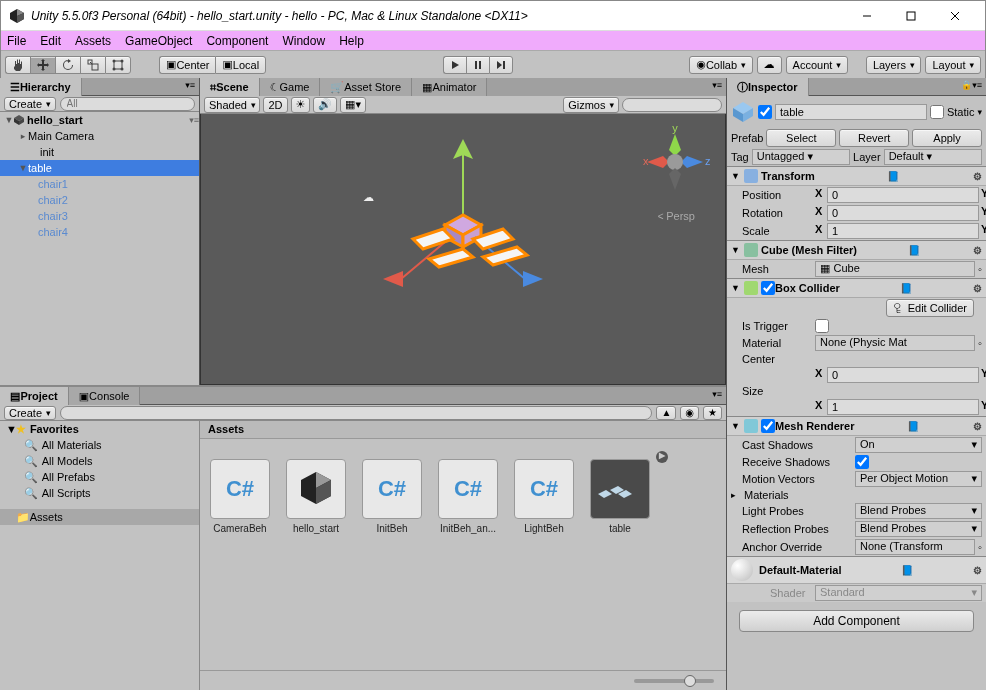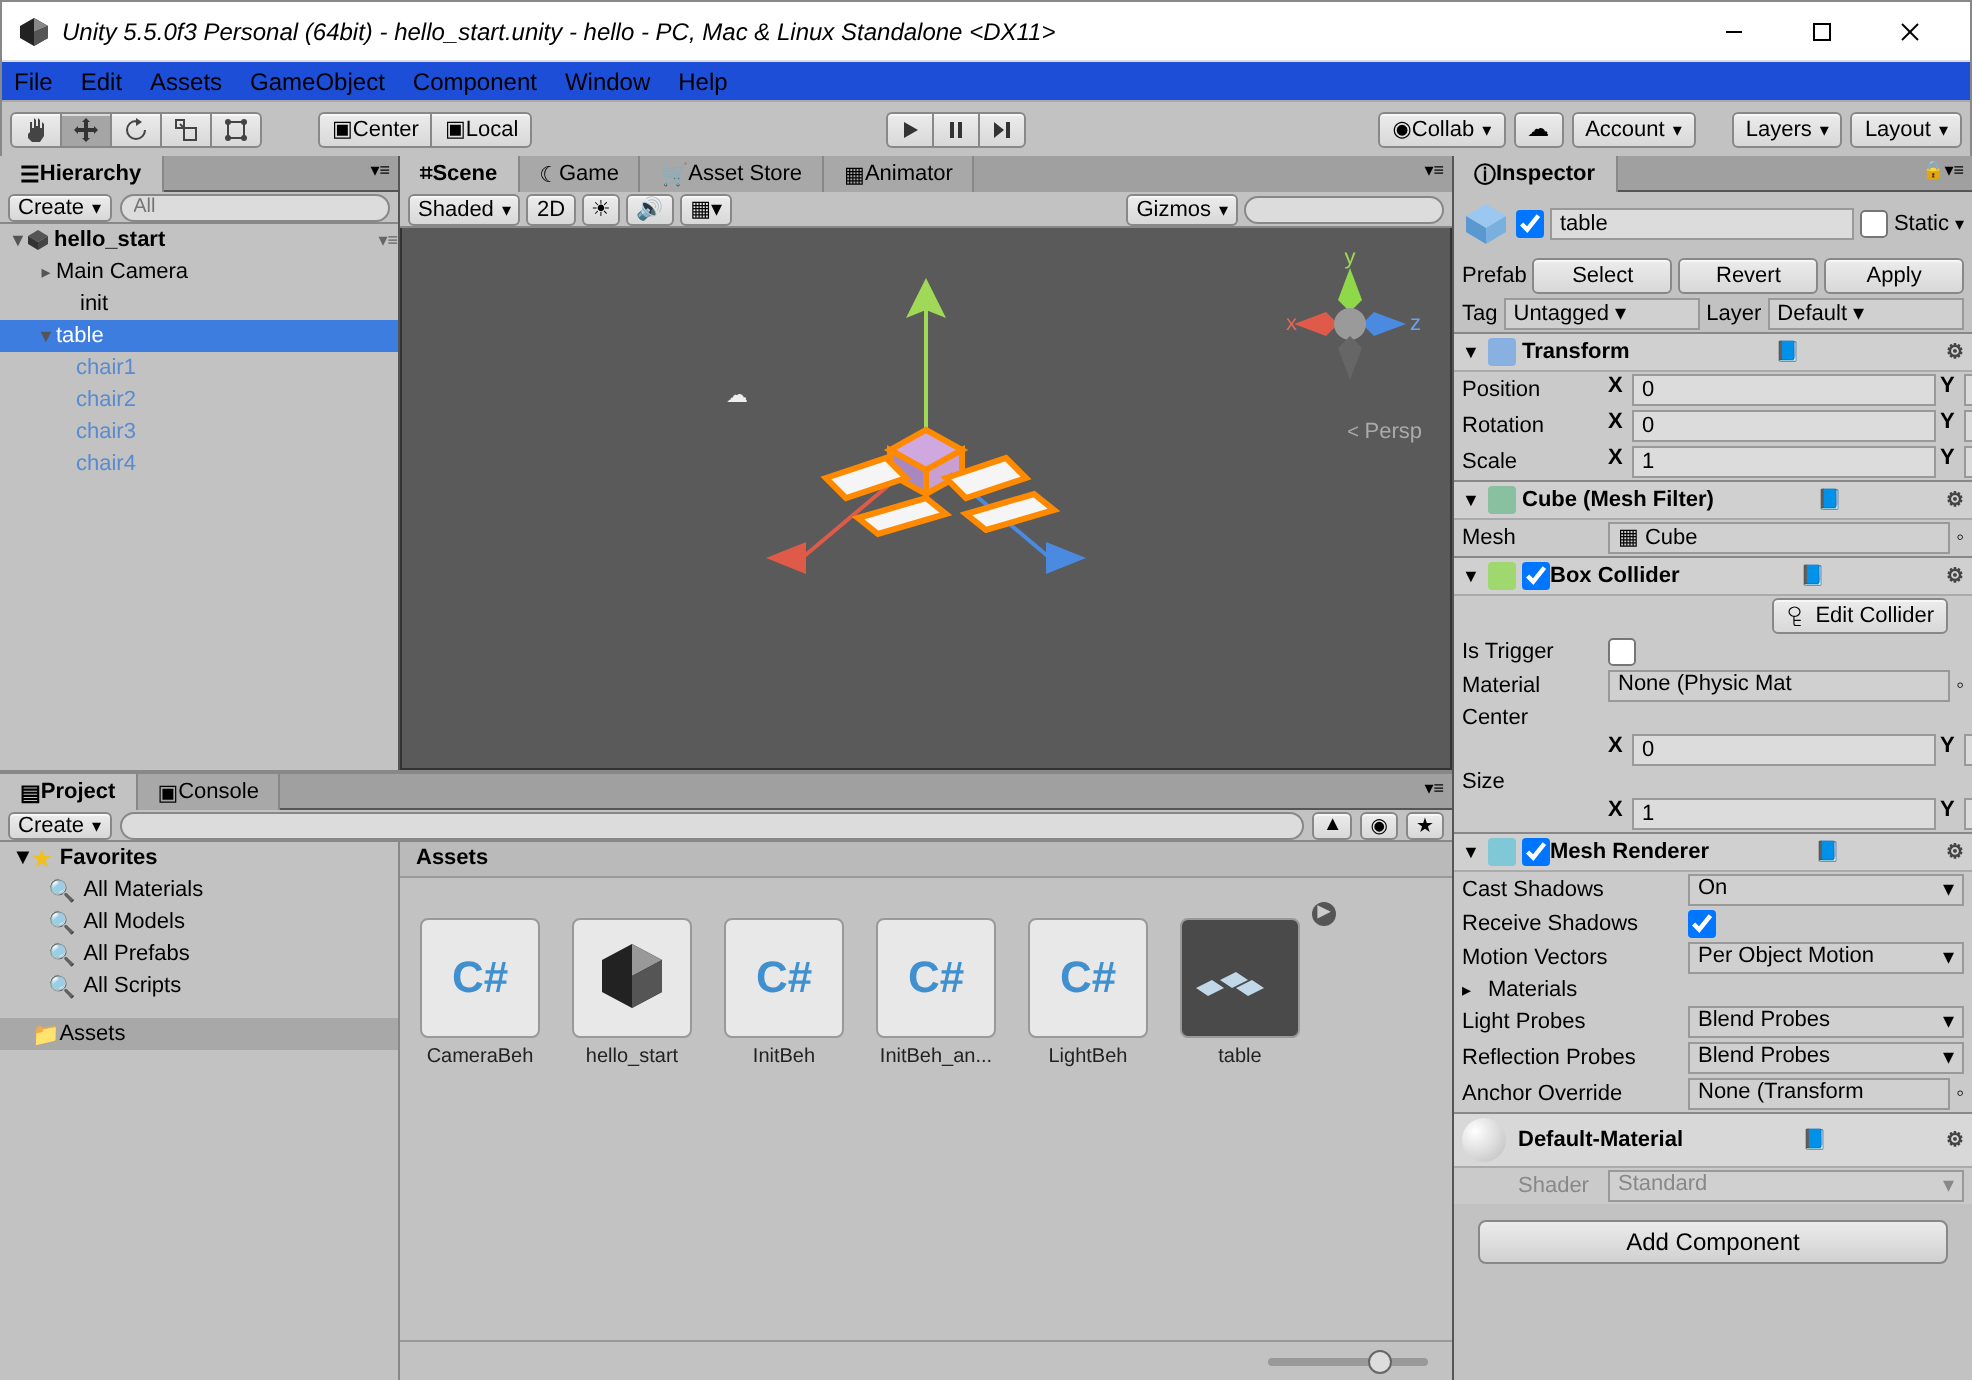--- a/index.html
+++ b/index.html
@@ -1,21 +1,21 @@
 <!DOCTYPE html>
 <html><head>
 <meta charset="utf-8">
 <style>
 * { box-sizing: border-box; margin: 0; padding: 0; font-family: "Segoe UI", Arial, sans-serif; font-size: 11px; }
 body { width: 986px; height: 690px; background: #c2c2c2; overflow: hidden; display: flex; flex-direction: column; border: 1px solid #888; }
 .titlebar { height: 30px; background: #fff; display: flex; align-items: center; padding: 0 8px; border-bottom: 1px solid #ddd; font-style: italic; }
 .titlebar .appicon { width: 16px; height: 16px; margin-right: 6px; }
 .titlebar .title { flex: 1; font-size: 12px; color: #000; }
 .winbtn { width: 44px; height: 28px; display: flex; align-items: center; justify-content: center; }
-.menubar { height: 20px; background: #1d4ed8; display: flex; align-items: center; padding: 0 6px; gap: 14px; border-bottom: 1px solid #aaa; }
+.menubar { height: 20px; background: #f0abfc; display: flex; align-items: center; padding: 0 6px; gap: 14px; border-bottom: 1px solid #aaa; }
 .menubar span { font-size: 12px; }
 .toolbar { height: 28px; background: #c2c2c2; display: flex; align-items: center; padding: 2px 4px; gap: 4px; border-bottom: 1px solid #888; }
 .btn { background: linear-gradient(#ececec,#d8d8d8); border: 1px solid #888; border-radius: 3px; height: 18px; display: inline-flex; align-items: center; padding: 0 6px; font-size: 11px; box-shadow: inset 0 1px 0 rgba(255,255,255,.6); }
 .btn.sm { height: 16px; padding: 0 4px; }
 .btngroup { display: inline-flex; }
 .btngroup .btn { border-radius: 0; border-right: none; }
 .btngroup .btn:first-child { border-radius: 3px 0 0 3px; }
 .btngroup .btn:last-child { border-radius: 0 3px 3px 0; border-right: 1px solid #888; }
 .spacer { flex: 1; }
 .dropdown::after { content: "▾"; margin-left: 4px; font-size: 9px; }
@@ -52,21 +52,21 @@
 .assetgrid { flex: 1; display: flex; flex-wrap: wrap; align-content: flex-start; padding: 20px 8px 8px 8px; gap: 12px; }
 .asset { width: 64px; display: flex; flex-direction: column; align-items: center; }
 .asset .thumb { width: 60px; height: 60px; background: #e8e8e8; border: 1px solid #999; border-radius: 4px; display: flex; align-items: center; justify-content: center; font-size: 22px; color: #4090d0; font-weight: bold; }
 .asset .thumb.unity { background: #e8e8e8; }
 .asset .thumb.prefab { background: #4a4a4a; color: #a0c0e0; }
 .asset .name { margin-top: 4px; font-size: 10px; text-align: center; color: #222; max-width: 64px; overflow: hidden; text-overflow: ellipsis; white-space: nowrap; }
 .inspector { flex: 1; overflow: auto; }
 .insrow { display: flex; align-items: center; padding: 1px 4px; gap: 3px; }
 .insfield { background: #dcdcdc; border: 1px solid #999; height: 16px; padding: 0 4px; flex: 1; min-width: 20px; font-size: 11px; }
 .insfield.sel { background: #d0d0d0; }
-.inslabel { font-size: 11px; min-width: 70px; }
+.inslabel { font-size: 11px; min-width: 70px; margin-left: 11px; }
 .comp { border-top: 1px solid #888; background: #cacaca; }
 .comphdr { display: flex; align-items: center; padding: 2px 4px; font-weight: bold; background: #d0d0d0; border-bottom: 1px solid #aaa; }
 .comphdr .arrow { width: 10px; font-size: 9px; }
 .compicon { width: 14px; height: 14px; margin: 0 3px; background: #88b0e0; border-radius: 2px; }
 .gear { margin-left: auto; font-size: 10px; color: #444; }
 .xyz { display: flex; gap: 2px; flex: 1; }
 .xyz .lbl { width: 10px; font-weight: bold; }
 .cb { width: 14px; height: 14px; }
 .addbtn { margin: 8px 12px; height: 22px; background: linear-gradient(#ececec,#d0d0d0); border: 1px solid #888; border-radius: 4px; display: flex; align-items: center; justify-content: center; font-size: 12px; }
 .slider { height: 20px; background: #c2c2c2; display: flex; align-items: center; justify-content: flex-end; padding: 0 12px; border-top: 1px solid #999; }
@@ -276,21 +276,21 @@
           <svg class="gizmo" style="top:8px;right:10px" width="80" height="80">
             <text x="40" y="10" fill="#9fd957" font-size="9" text-anchor="middle">y</text>
             <polygon points="40,12 46,28 40,34 34,28" fill="#8fd84a"></polygon>
             <polygon points="12,40 28,34 34,40 28,46" fill="#e05a4a"></polygon>
             <text x="8" y="43" fill="#e06a5a" font-size="9">x</text>
             <polygon points="68,40 52,34 46,40 52,46" fill="#4a8ae0"></polygon>
             <text x="70" y="43" fill="#6aa0f0" font-size="9">z</text>
             <circle cx="40" cy="40" r="8" fill="#9a9a9a"></circle>
             <polygon points="40,68 46,52 40,46 34,52" fill="#666"></polygon>
           </svg>
-          <div style="position:absolute;right:14px;top:96px;color:#aaa;font-size:10px">&lt; <span>Persp</span></div>
+          <div style="position:absolute;right:30px;top:96px;color:#aaa;font-size:10px">&lt; <span>Persp</span></div>
 
           <svg style="position:absolute;left:50%;top:50%;transform:translate(-50%,-60%)" width="280" height="200">
 
             <polygon points="140,10 150,30 140,26 130,30" fill="#9fd957"></polygon>
             <line x1="140" y1="26" x2="140" y2="88" stroke="#9fd957" stroke-width="2"></line>
 
             <g transform="translate(140,100)">
               <polygon points="-18,-4 0,-14 18,-4 0,6" fill="#d0a8e0" stroke="#ff8a00" stroke-width="3"></polygon>
               <polygon points="-18,-4 0,6 0,18 -18,8" fill="#a888c0" stroke="#ff8a00" stroke-width="3"></polygon>
               <polygon points="18,-4 0,6 0,18 18,8" fill="#c8a0d0" stroke="#ff8a00" stroke-width="3"></polygon>

